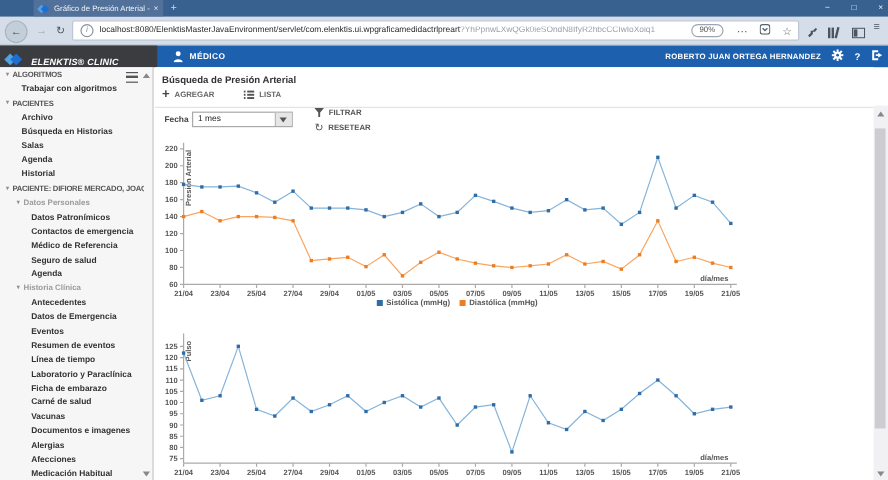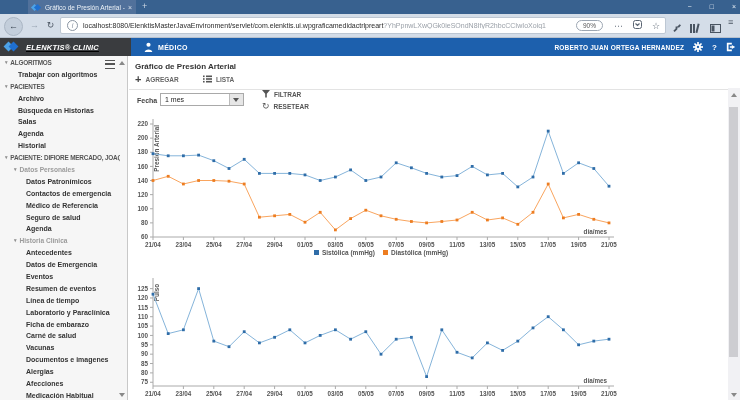--- a/index.html
+++ b/index.html
@@ -25,21 +25,21 @@
   .reload{left:42px;}
   .urlbar{position:absolute;left:60px;top:3px;width:606px;height:17px;background:#fff;border:1px solid #bdc7d3;border-radius:2px;box-sizing:border-box;display:flex;align-items:center;overflow:hidden;}
   .info-icon{flex:0 0 9px;height:9px;border:1px solid #8a95a2;border-radius:50%;color:#8a95a2;font-size:7px;line-height:9px;text-align:center;margin:0 5px 0 6px;font-style:italic;}
   .url-path{font-size:7px;color:#2b2b2b;white-space:nowrap;}
   .url-query{font-size:7px;color:#9aa0a8;white-space:nowrap;overflow:hidden;flex:1;}
   .zoom-pill{flex:0 0 auto;font-size:6.5px;color:#555;border:1px solid #9ca6b2;border-radius:8px;padding:1px 6px;margin:0 6px;}
   .urlbar .gl{flex:0 0 auto;font-size:9px;color:#5a6572;margin:0 5px;}
   .rightico{position:absolute;top:5px;color:#4a5562;}
   
   .appbar{position:absolute;left:0;top:38px;width:740px;height:18px;background:#1d60ad;}
-  .brand{position:absolute;left:0;top:0;width:131px;height:18px;background:#3a3c3f;display:flex;align-items:center;text-decoration:underline;}
+  .brand{position:absolute;left:0;top:0;width:131px;height:18px;background:#3a3c3f;display:flex;align-items:flex-end;}
   .logo{position:relative;width:16px;height:12px;margin-left:8px;}
   .logo i{position:absolute;width:7px;height:7px;transform:rotate(45deg);}
   .logo .d1{left:0;top:2px;background:#4da3e8;}
   .logo .d2{left:5px;top:2px;background:#1f6fd0;}
   .brand span{color:#fff;font-size:7.5px;font-weight:700;font-style:italic;margin-left:5px;letter-spacing:.2px;white-space:nowrap;}
   .role{position:absolute;left:144px;top:0;height:18px;display:flex;align-items:center;gap:5px;}
   .role span{color:#fff;font-size:7px;font-weight:700;letter-spacing:.3px;}
   .user{position:absolute;right:4px;top:0;height:18px;display:flex;align-items:center;gap:9px;}
   .user .uname{color:#fff;font-size:6.5px;font-weight:700;letter-spacing:.2px;}
   .user .help{color:#fff;font-size:8px;font-weight:700;}
@@ -215,21 +215,21 @@
         <div class="srow subitem"><span>Alergias</span></div>
         <div class="srow subitem"><span>Afecciones</span></div>
         <div class="srow subitem"><span>Medicación Habitual</span></div>
       </div>
     <span class="side-burger"></span>
     <span class="tri-up side-sb-up"></span>
     <span class="tri-dn side-sb-dn"></span>
   </div>
 
   <div class="content">
-    <div class="page-title">Gráfico de Presión Arterial</div>
+    <div class="page-title">Búsqueda de Presión Arterial</div>
 
     <div class="tbtn" style="left:6px;">
       <span class="plus">+</span>
       <span>AGREGAR</span>
     </div>
     <div class="tbtn" style="left:74px;">
       <svg width="9" height="8" viewBox="0 0 9 8">
           <g fill="#555">
             <rect x="0" y="0.5" width="1.6" height="1.6"></rect>
             <rect x="3" y="0.5" width="6" height="1.6"></rect>

